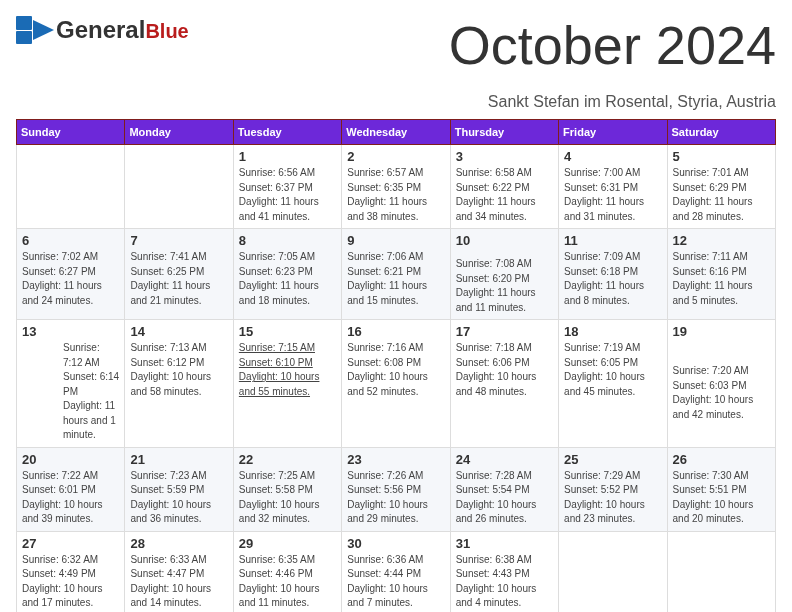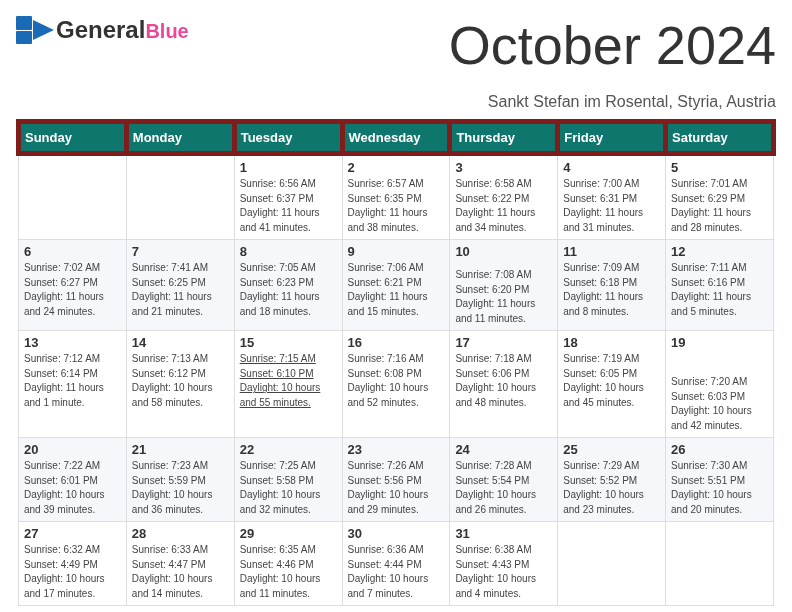--- a/index.html
+++ b/index.html
@@ -39,27 +39,27 @@
       font-size: 16px;
       color: #555;
       margin-top: 18px;
     }
     table {
       width: 100%;
       border-collapse: collapse;
       table-layout: fixed;
     }
     thead tr th {
-      background-color: #0f766e;
+      background-color: #6d28d9;
       color: #fff;
-      font-size: 13px;
+      font-size: 11px;
       font-weight: bold;
       padding: 6px 4px;
       text-align: left;
-      border: 5px solid #7f1d1d;
+      border: 1px solid #7f1d1d;
     }
     tbody tr td {
       border: 1px solid #ddd;
       vertical-align: top;
       padding: 4px 5px;
       font-size: 10.5px;
       color: #333;
       height: 80px;
       background: #fff;
     }
@@ -86,21 +86,21 @@
 
 <div class="header">
   <div class="logo">
     <div class="logo-row">
       <svg width="38" height="28" viewBox="0 0 38 28">
         <rect x="0" y="0" width="16" height="14" rx="1" fill="#1a6bb5"></rect>
         <rect x="0" y="15" width="16" height="13" rx="1" fill="#1a6bb5"></rect>
         <polygon points="17,4 38,14 17,24" fill="#1a6bb5"></polygon>
       </svg>
       <div>
-        <span style="font-size:24px;font-weight:bold;color:#333;">General</span><span style="font-size:20px;font-weight:bold;color:#ec4899;">Blue</span>
+        <span style="font-size:24px;font-weight:bold;color:#333;">General</span><span style="font-size:20px;font-weight:bold;color:#b91c1c;">Blue</span>
       </div>
     </div>
   </div>
   <div class="title-section">
     <div class="month-title">October 2024</div>
     <div class="subtitle">Sankt Stefan im Rosental, Styria, Austria</div>
   </div>
 </div>
 
 <table>
@@ -190,21 +190,21 @@
         <td>
           <div class="day-number">12</div>
           <div class="day-info" style="white-space: pre-line;">Sunrise: 7:11 AM
 Sunset: 6:16 PM
 Daylight: 11 hours and 5 minutes.</div>
         </td>
       </tr>
       <tr>
         <td>
           <div class="day-number">13</div>
-          <div class="day-info" style="white-space: pre-line;">Sunrise: 7:12 AM
+          <div class="day-info" style="white-space: pre-line; margin-left: 41px;">Sunrise: 7:12 AM
 Sunset: 6:14 PM
 Daylight: 11 hours and 1 minute.</div>
         </td>
         <td>
           <div class="day-number">14</div>
           <div class="day-info" style="white-space: pre-line;">Sunrise: 7:13 AM
 Sunset: 6:12 PM
 Daylight: 10 hours and 58 minutes.</div>
         </td>
         <td>

